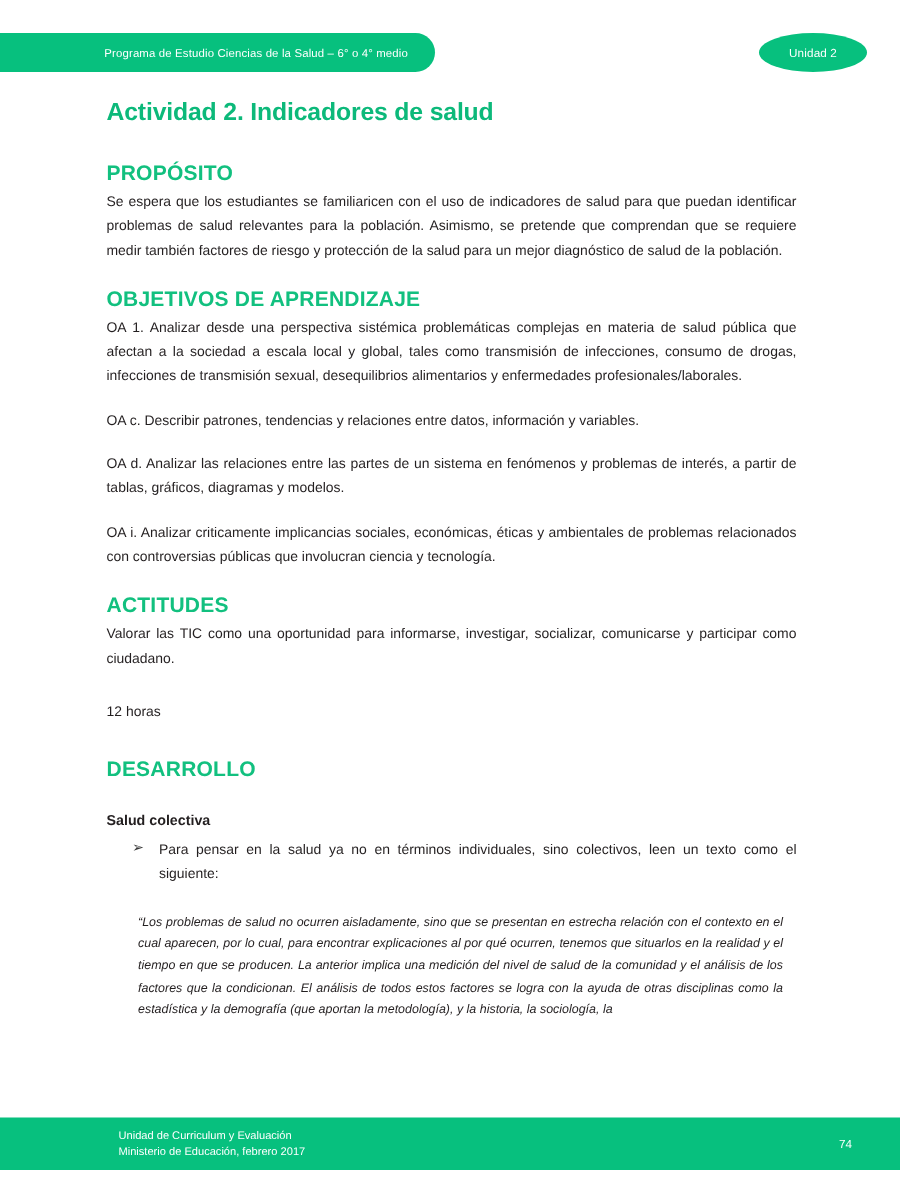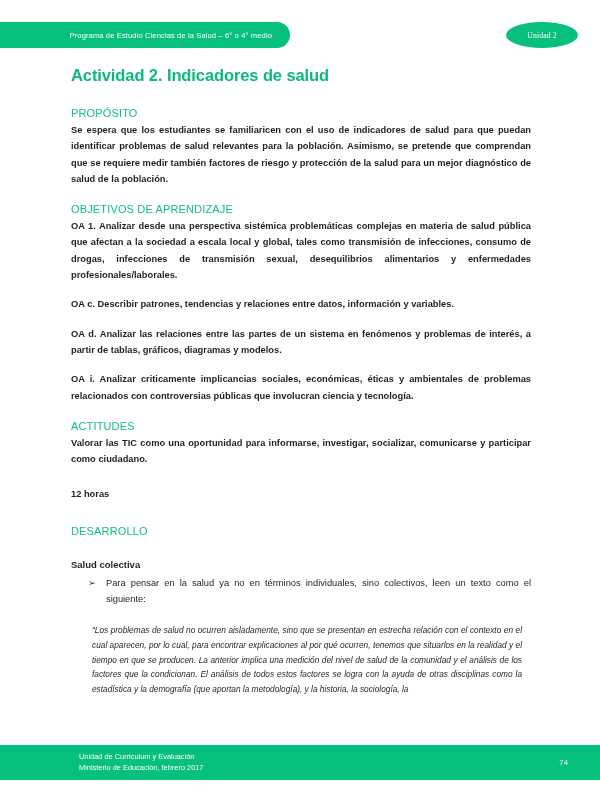--- a/index.html
+++ b/index.html
@@ -50,21 +50,20 @@
     border-radius: 50%;
     display: flex;
     align-items: center;
     justify-content: center;
   }
   .unit-badge-text {
     color: #ffffff;
     font-size: 7.8px;
     letter-spacing: 0.1px;
     white-space: nowrap;
-    font-family: Liberation Serif, serif;
   }
 
   
   .page {
     position: absolute;
     top: 0;
     left: 0;
     width: 600px;
     height: 745px;
     padding: 0 69px 0 71px;
@@ -74,33 +73,32 @@
     margin: 0;
     padding-top: 66px;
     font-size: 16.5px;
     font-weight: bold;
     color: #0cb97a;
     letter-spacing: -0.1px;
   }
 
   .section-label {
     color: #12c07f;
-    font-size: 11px;
-    font-weight: normal;
+    font-size: 14px;
+    font-weight: bold;
     letter-spacing: 0.15px;
     margin: 0;
   }
 
   p.body-text {
     margin: 0;
     font-size: 9.3px;
     line-height: 16.3px;
     text-align: justify;
     color: #231f20;
-    font-weight: bold;
   }
 
   .sp-22 { height: 22px; }
   .sp-16 { height: 16px; }
   .sp-13 { height: 13px; }
   .sp-11 { height: 11px; }
   .sp-5  { height: 5px; }
   .sp-3  { height: 3px; }
 
   h3.sub-heading {

